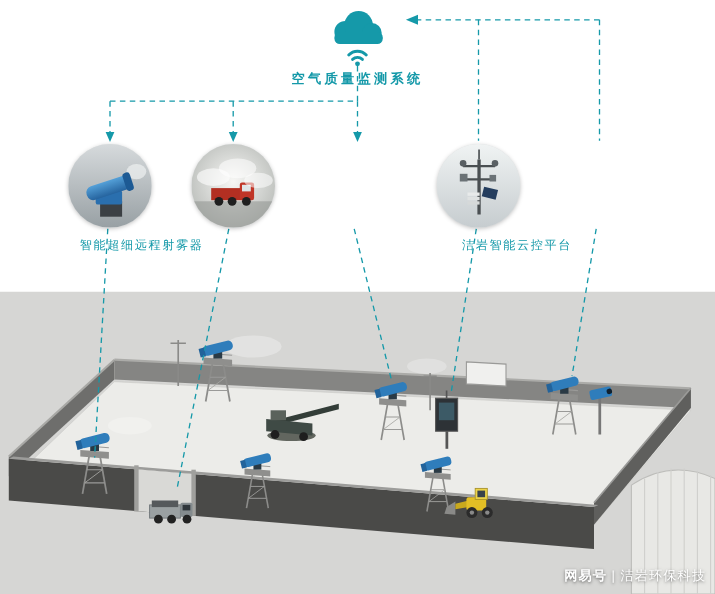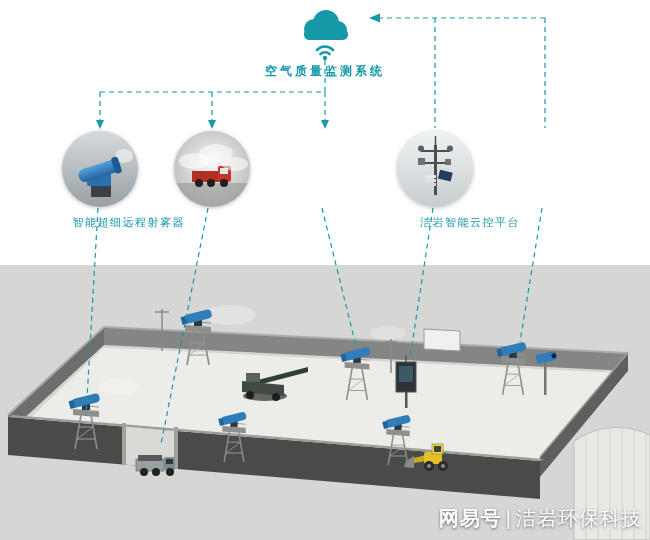--- a/index.html
+++ b/index.html
@@ -23,21 +23,21 @@
   .device-label{
     position:absolute;top:84px;left:50%;transform:translateX(-50%);
     width:170px;text-align:right;color:#1599a9;font-size:11px;letter-spacing:1.5px;
     white-space:nowrap;
   }
   
   .scene{position:absolute;left:0;top:265px;width:650px;height:275px;z-index:1;}
   
   .watermark{
     position:absolute;right:8px;bottom:8px;z-index:9;color:#ffffff;
-    font-size:20px;letter-spacing:1px;text-shadow:0 1px 3px rgba(0,0,0,.55);
+    font-size:12px;letter-spacing:1px;text-shadow:0 1px 3px rgba(0,0,0,.55);
     white-space:nowrap;
   }
   .watermark .src{font-weight:bold;}
   .watermark .div{margin:0 4px;font-weight:normal;opacity:.95;}
 </style>
 </head>
 <body>
 
 <div class="canvas">
 

